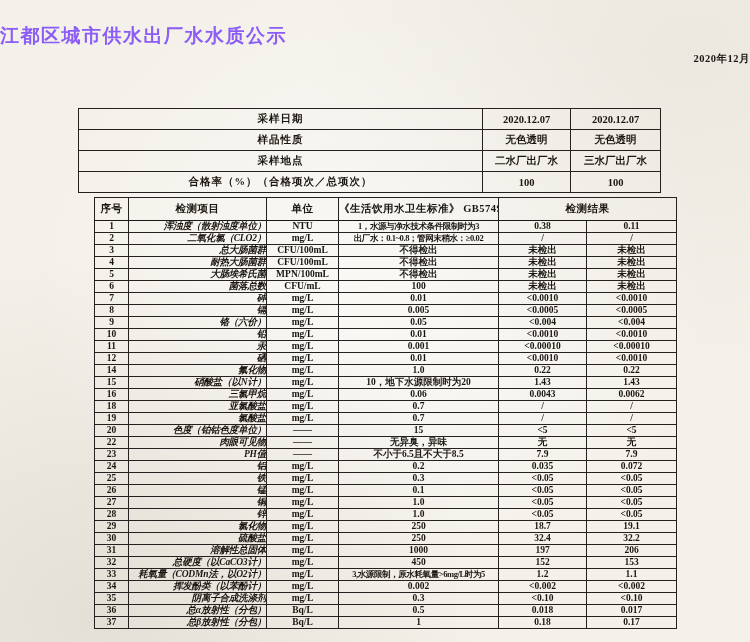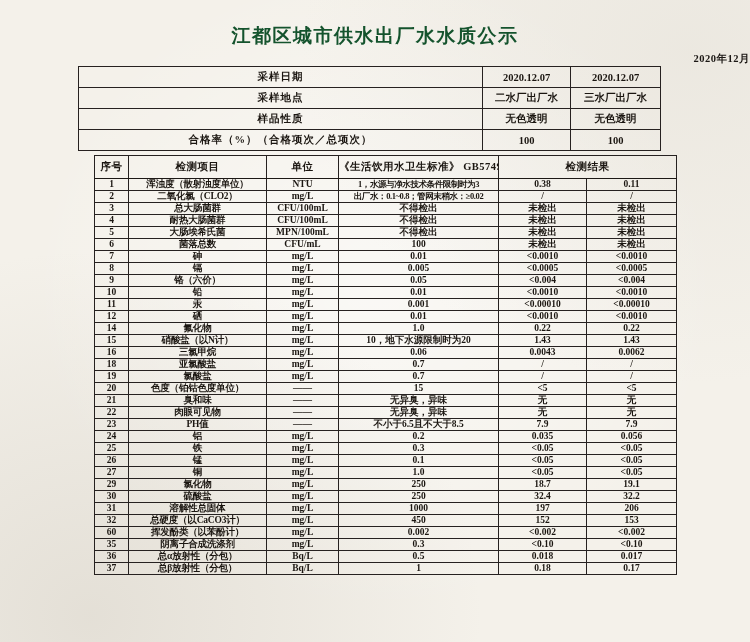--- a/index.html
+++ b/index.html
@@ -14,32 +14,31 @@
     background:
       radial-gradient(ellipse at 12% 96%, rgba(186,178,164,0.28), transparent 42%),
       radial-gradient(ellipse at 92% 8%, rgba(198,192,180,0.18), transparent 40%),
       radial-gradient(ellipse at 50% 45%, rgba(255,255,255,0.55), transparent 65%),
       #f4f1ea;
   }
   .sheet { position: absolute; inset: 0; }
 
   .title {
     position: absolute; top: 23px; left: 0; width: 750px;
-    text-align: center;
     font-family: "Liberation Sans", "DejaVu Sans", sans-serif;
     font-size: 19px; font-weight: 700; letter-spacing: 1.5px;
-    color: #14532d;
+    color: #8b5cf6;
   }
   .subtitle {
     position: absolute; top: 52px; left: 0; width: 750px;
     text-align: right;
     font-size: 10.5px; font-weight: 700; letter-spacing: 0.5px;
   }
 
-  table { border-collapse: collapse; table-layout: fixed; }
+  table { border-collapse: collapse; table-layout: fixed; margin-top: 42px; }
   td, th {
     border: 1px solid #262120;
     padding: 0;
     text-align: center;
     font-weight: 700;
     white-space: nowrap;
     overflow: hidden;
     color: #1b1611;
   }
 
@@ -51,21 +50,21 @@
   .info-table td { height: 20px; font-size: 10.5px; }
   .info-table .info-label { letter-spacing: 1px; }
 
   
   .main-table {
     position: absolute; left: 94px; top: 155px; width: 582px;
     border: 1.7px solid #1c1815;
   }
   .main-table th { height: 22px; font-size: 10.5px; letter-spacing: 0.5px; border-bottom: 1.4px solid #1c1815; }
   .main-table td { height: 11px; line-height: 11px; font-size: 9.5px; }
-  .main-table td.item { text-align: center; padding-left: 0; letter-spacing: -0.2px; }
+  .main-table td.item { text-align: right; padding-left: 0; letter-spacing: -0.2px; font-style: italic; }
   .main-table td.tight { font-size: 8.5px; letter-spacing: -0.4px; }
 </style>
 </head>
 <body>
 
 <div class="sheet">
 
   <div class="title">江都区城市供水出厂水水质公示</div>
   <div class="subtitle">2020年12月</div>
 
@@ -75,28 +74,28 @@
         <col style="width:88px">
         <col style="width:90px">
     </colgroup>
     <tbody id="info-section">
         <tr>
           <td class="info-label">采样日期</td>
           <td>2020.12.07</td>
           <td>2020.12.07</td>
         </tr>
         <tr>
+          <td class="info-label">样品性质</td>
+          <td>无色透明</td>
+          <td>无色透明</td>
+        </tr>
+        <tr>
           <td class="info-label">采样地点</td>
           <td>二水厂出厂水</td>
           <td>三水厂出厂水</td>
-        </tr>
-        <tr>
-          <td class="info-label">样品性质</td>
-          <td>无色透明</td>
-          <td>无色透明</td>
         </tr>
         <tr>
           <td class="info-label">合格率（%）（合格项次／总项次）</td>
           <td>100</td>
           <td>100</td>
         </tr>
       </tbody>
   </table>
 
   <table class="main-table">
@@ -256,28 +255,20 @@
         </tr>
         <tr>
           <td>20</td>
           <td class="item">色度（铂钴色度单位）</td>
           <td>——</td>
           <td>15</td>
           <td>&lt;5</td>
           <td>&lt;5</td>
         </tr>
         <tr>
-          <td>21</td>
-          <td class="item">臭和味</td>
-          <td>——</td>
-          <td>无异臭，异味</td>
-          <td>无</td>
-          <td>无</td>
-        </tr>
-        <tr>
           <td>22</td>
           <td class="item">肉眼可见物</td>
           <td>——</td>
           <td>无异臭，异味</td>
           <td>无</td>
           <td>无</td>
         </tr>
         <tr>
           <td>23</td>
           <td class="item">PH值</td>
@@ -285,41 +276,49 @@
           <td>不小于6.5且不大于8.5</td>
           <td>7.9</td>
           <td>7.9</td>
         </tr>
         <tr>
           <td>24</td>
           <td class="item">铝</td>
           <td>mg/L</td>
           <td>0.2</td>
           <td>0.035</td>
-          <td>0.056</td>
+          <td>0.072</td>
         </tr>
         <tr>
           <td>25</td>
           <td class="item">铁</td>
           <td>mg/L</td>
           <td>0.3</td>
           <td>&lt;0.05</td>
           <td>&lt;0.05</td>
         </tr>
         <tr>
           <td>26</td>
           <td class="item">锰</td>
           <td>mg/L</td>
           <td>0.1</td>
           <td>&lt;0.05</td>
           <td>&lt;0.05</td>
         </tr>
         <tr>
           <td>27</td>
           <td class="item">铜</td>
+          <td>mg/L</td>
+          <td>1.0</td>
+          <td>&lt;0.05</td>
+          <td>&lt;0.05</td>
+        </tr>
+        <tr>
+          <td>28</td>
+          <td class="item">锌</td>
           <td>mg/L</td>
           <td>1.0</td>
           <td>&lt;0.05</td>
           <td>&lt;0.05</td>
         </tr>
         <tr>
           <td>29</td>
           <td class="item">氯化物</td>
           <td>mg/L</td>
           <td>250</td>
@@ -344,21 +343,29 @@
         </tr>
         <tr>
           <td>32</td>
           <td class="item">总硬度（以CaCO3计）</td>
           <td>mg/L</td>
           <td>450</td>
           <td>152</td>
           <td>153</td>
         </tr>
         <tr>
-          <td>60</td>
+          <td>33</td>
+          <td class="item">耗氧量（CODMn法，以O2计）</td>
+          <td>mg/L</td>
+          <td class="tight">3,水源限制，原水耗氧量&gt;6mg/L时为5</td>
+          <td>1.2</td>
+          <td>1.1</td>
+        </tr>
+        <tr>
+          <td>34</td>
           <td class="item">挥发酚类（以苯酚计）</td>
           <td>mg/L</td>
           <td>0.002</td>
           <td>&lt;0.002</td>
           <td>&lt;0.002</td>
         </tr>
         <tr>
           <td>35</td>
           <td class="item">阴离子合成洗涤剂</td>
           <td>mg/L</td>

